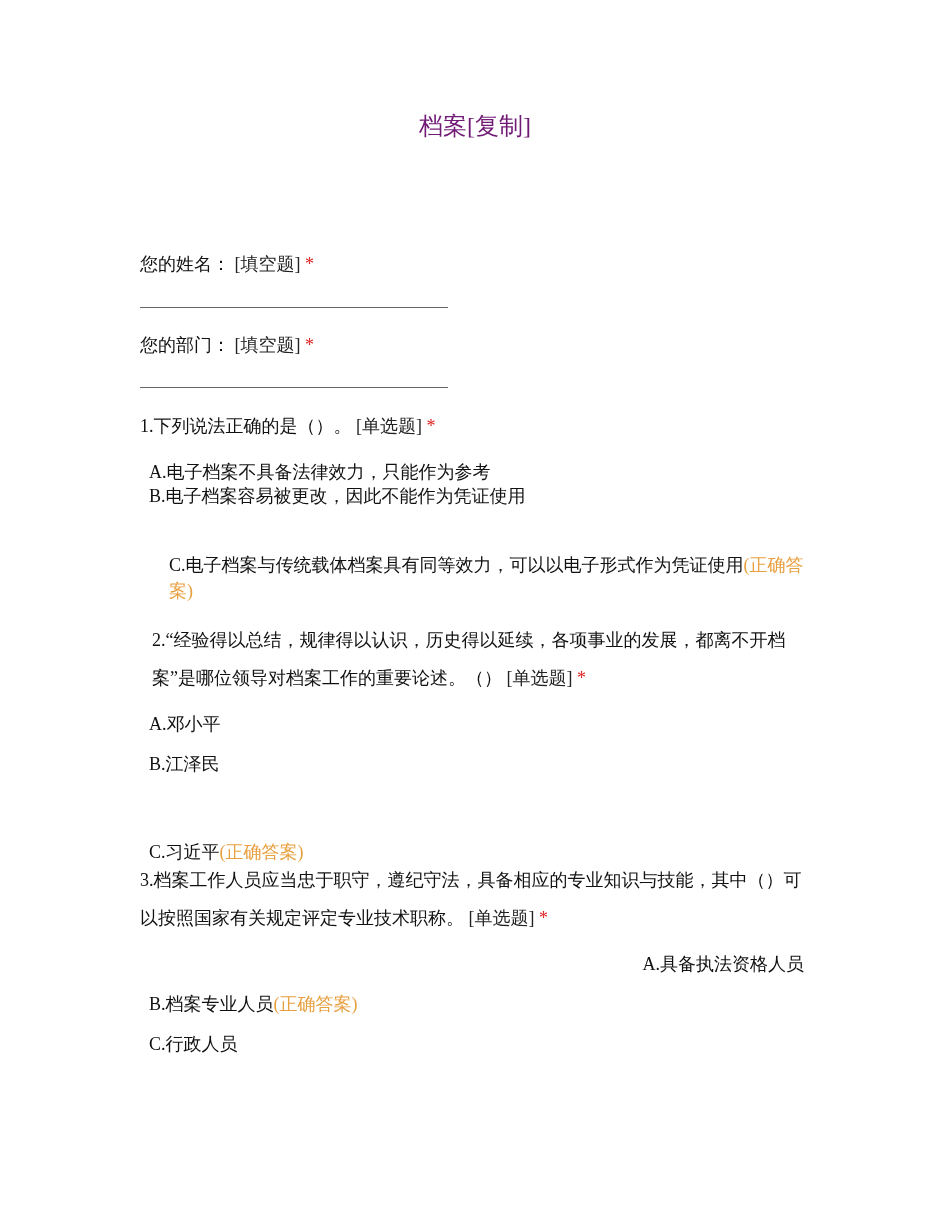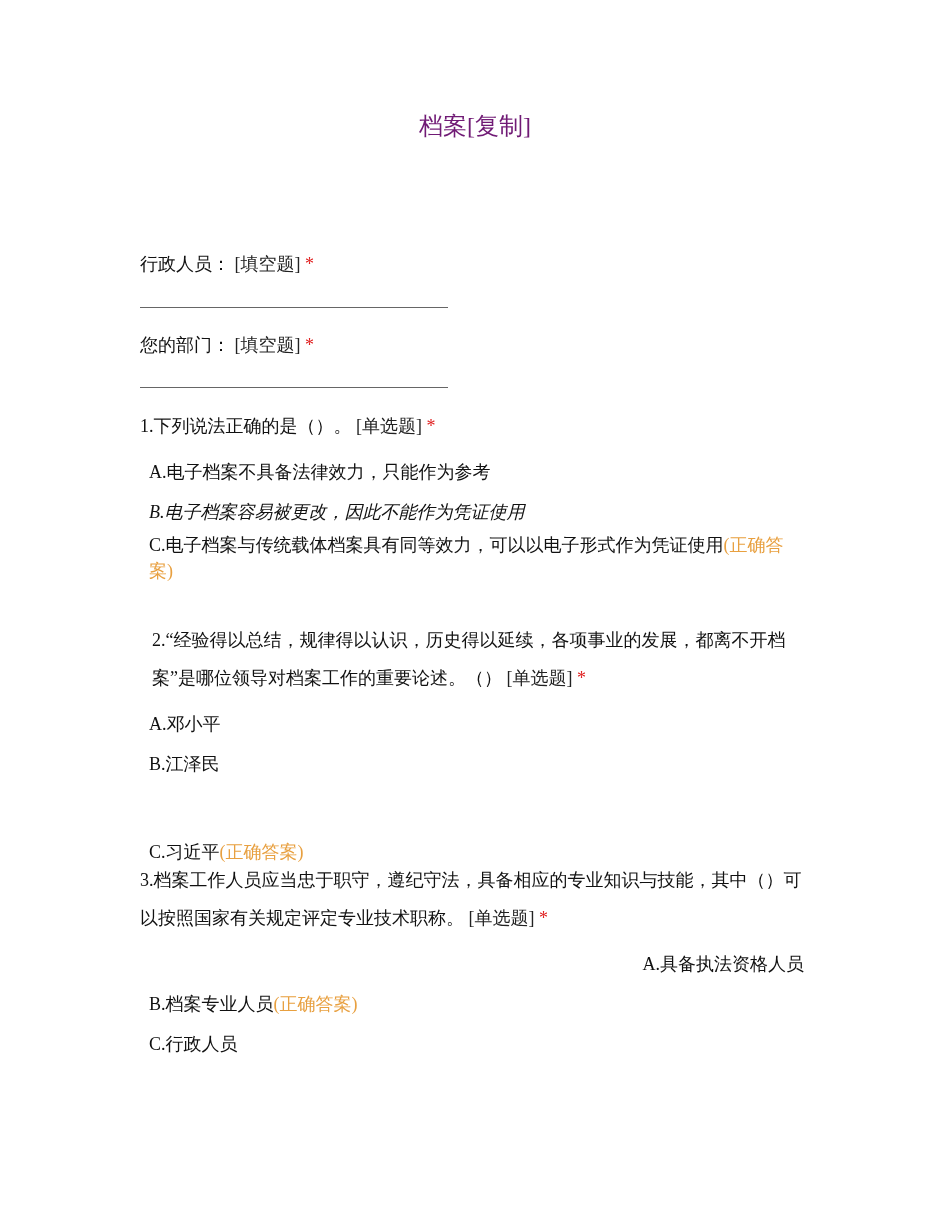--- a/index.html
+++ b/index.html
@@ -25,45 +25,45 @@
     }
     .opt { position: absolute; left: 149px; width: 655px; line-height: 26px; }
     .correct { color: #e8a040; }
   </style>
 </head>
 <body>
 
 <div class="title">档案[复制]</div>
 
 <div class="q" style="top:245px;">
-  <span>行政人员：</span>
+  <span>您的姓名：</span>
   <span class="type">[填空题]</span>
   <span class="req">*</span>
 </div>
 <div class="blank-line" style="top:307px;"></div>
 
 <div class="q" style="top:326px;">
   <span>您的部门：</span>
   <span class="type">[填空题]</span>
   <span class="req">*</span>
 </div>
 <div class="blank-line" style="top:387px;"></div>
 
 <div class="q" style="top:407px;">
   <span>1.下列说法正确的是（）。</span>
   <span class="type">[单选题]</span>
   <span class="req">*</span>
 </div>
 <div class="opt" style="top:459px;">
   <span>A.电子档案不具备法律效力，只能作为参考</span>
 </div>
-<div class="opt" style="top:499px;font-style:italic;">
+<div class="opt" style="top:483px;">
   <span>B.电子档案容易被更改，因此不能作为凭证使用</span>
 </div>
-<div class="opt" style="top:532px;">
+<div class="opt" style="top:552px;margin-left:20px;">
   <span>C.电子档案与传统载体档案具有同等效力，可以以电子形式作为凭证使用</span><span class="correct">(正确答案)</span>
 </div>
 
 <div class="q" style="top:621px;margin-left:12px;">
   <span>2.“经验得以总结，规律得以认识，历史得以延续，各项事业的发展，都离不开档案”是哪位领导对档案工作的重要论述。（）</span>
   <span class="type">[单选题]</span>
   <span class="req">*</span>
 </div>
 <div class="opt" style="top:711px;">
   <span>A.邓小平</span>

